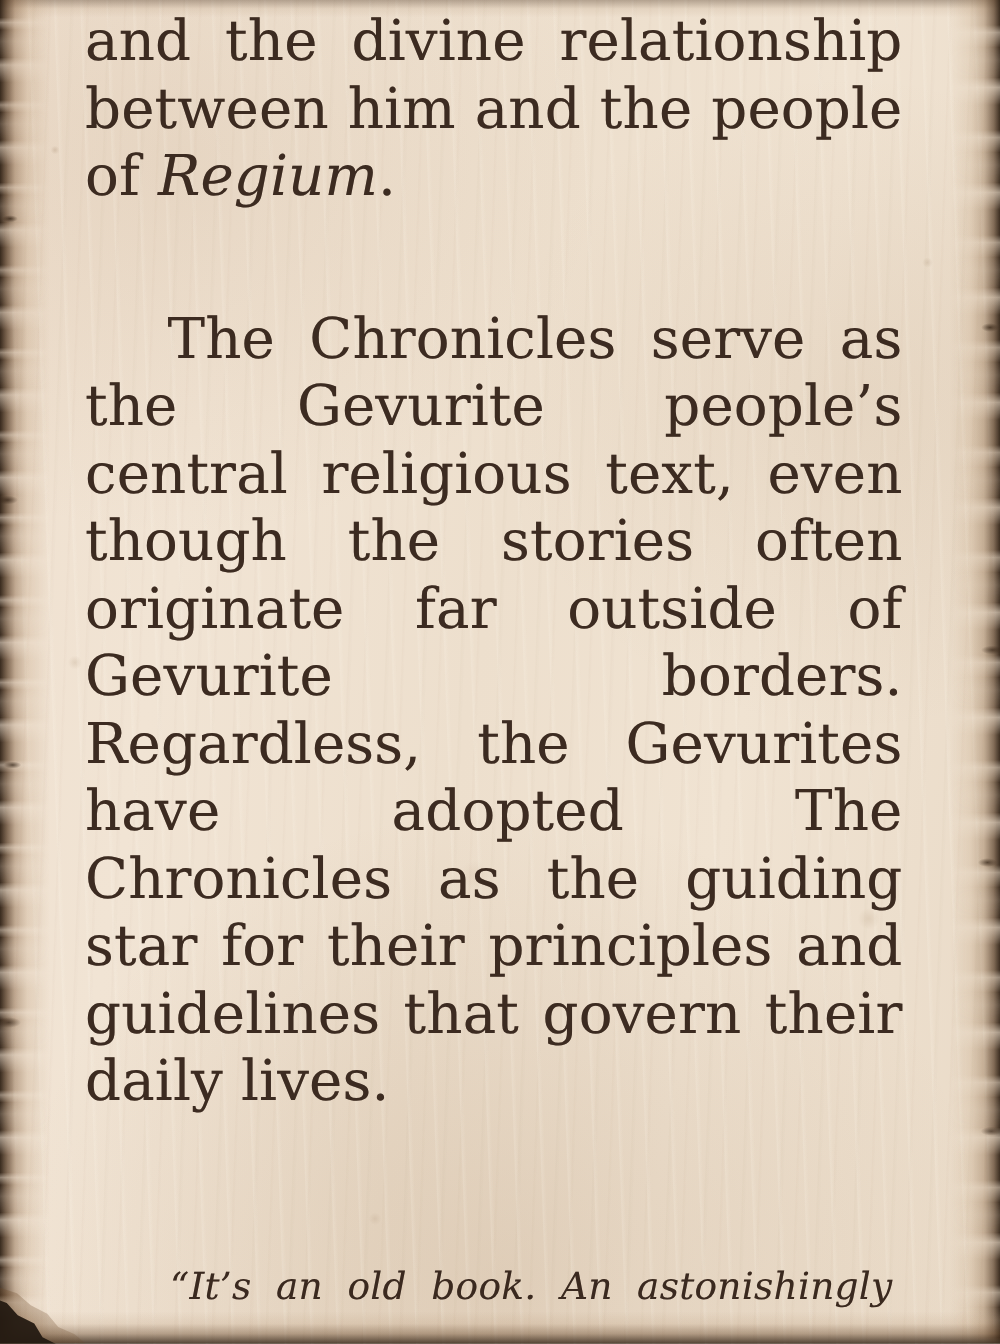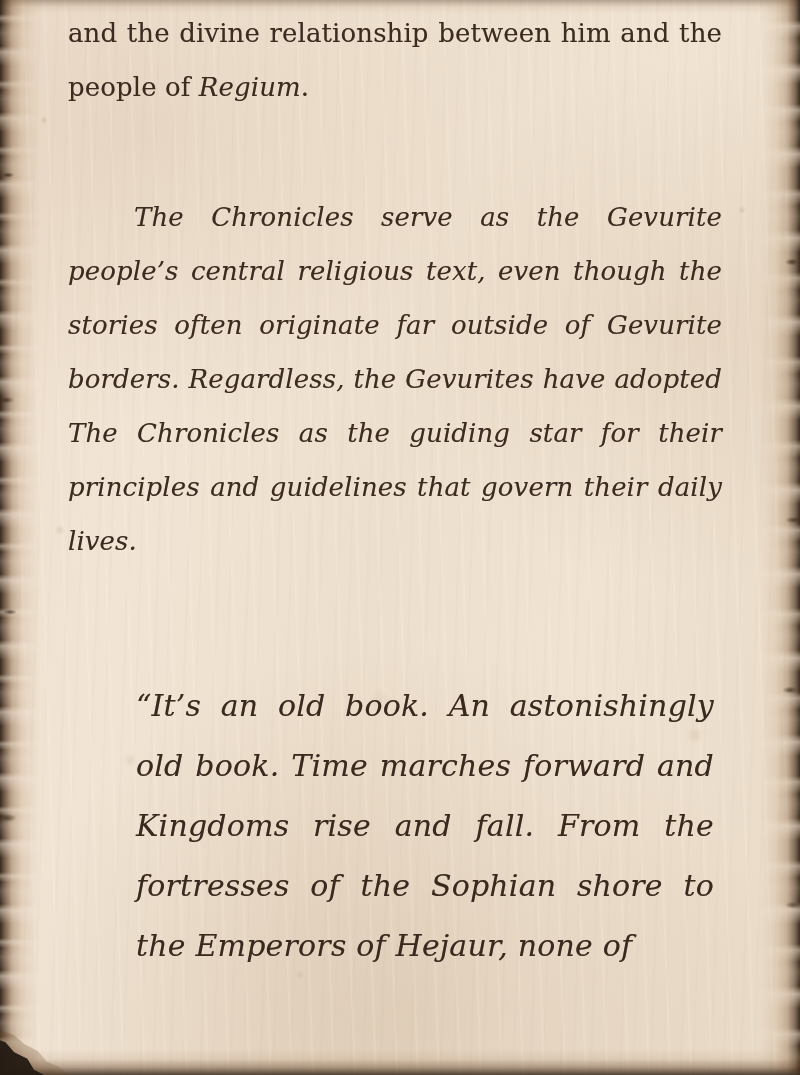--- a/index.html
+++ b/index.html
@@ -167,33 +167,32 @@
     position: relative;
     z-index: 5;
     padding: 0 78px 0 68px;
     box-sizing: border-box;
     color: #3b2a20;
   }
 
   .body-par {
     margin: 0;
     font-family: "DejaVu Serif", serif;
-    font-size: 26px;
+    font-size: 45px;
     line-height: 54px;
     text-align: justify;
     text-justify: inter-word;
     color: #3c2b21;
     letter-spacing: 0.1px;
   }
   .body-par.first {
     padding-top: 6px;
   }
   .body-par.indent {
     text-indent: 66px;
-    font-style: italic;
   }
   .par-gap {
     height: 76px;
   }
   .block-gap {
     height: 108px;
   }
 
   .quote {
     margin: 0;

